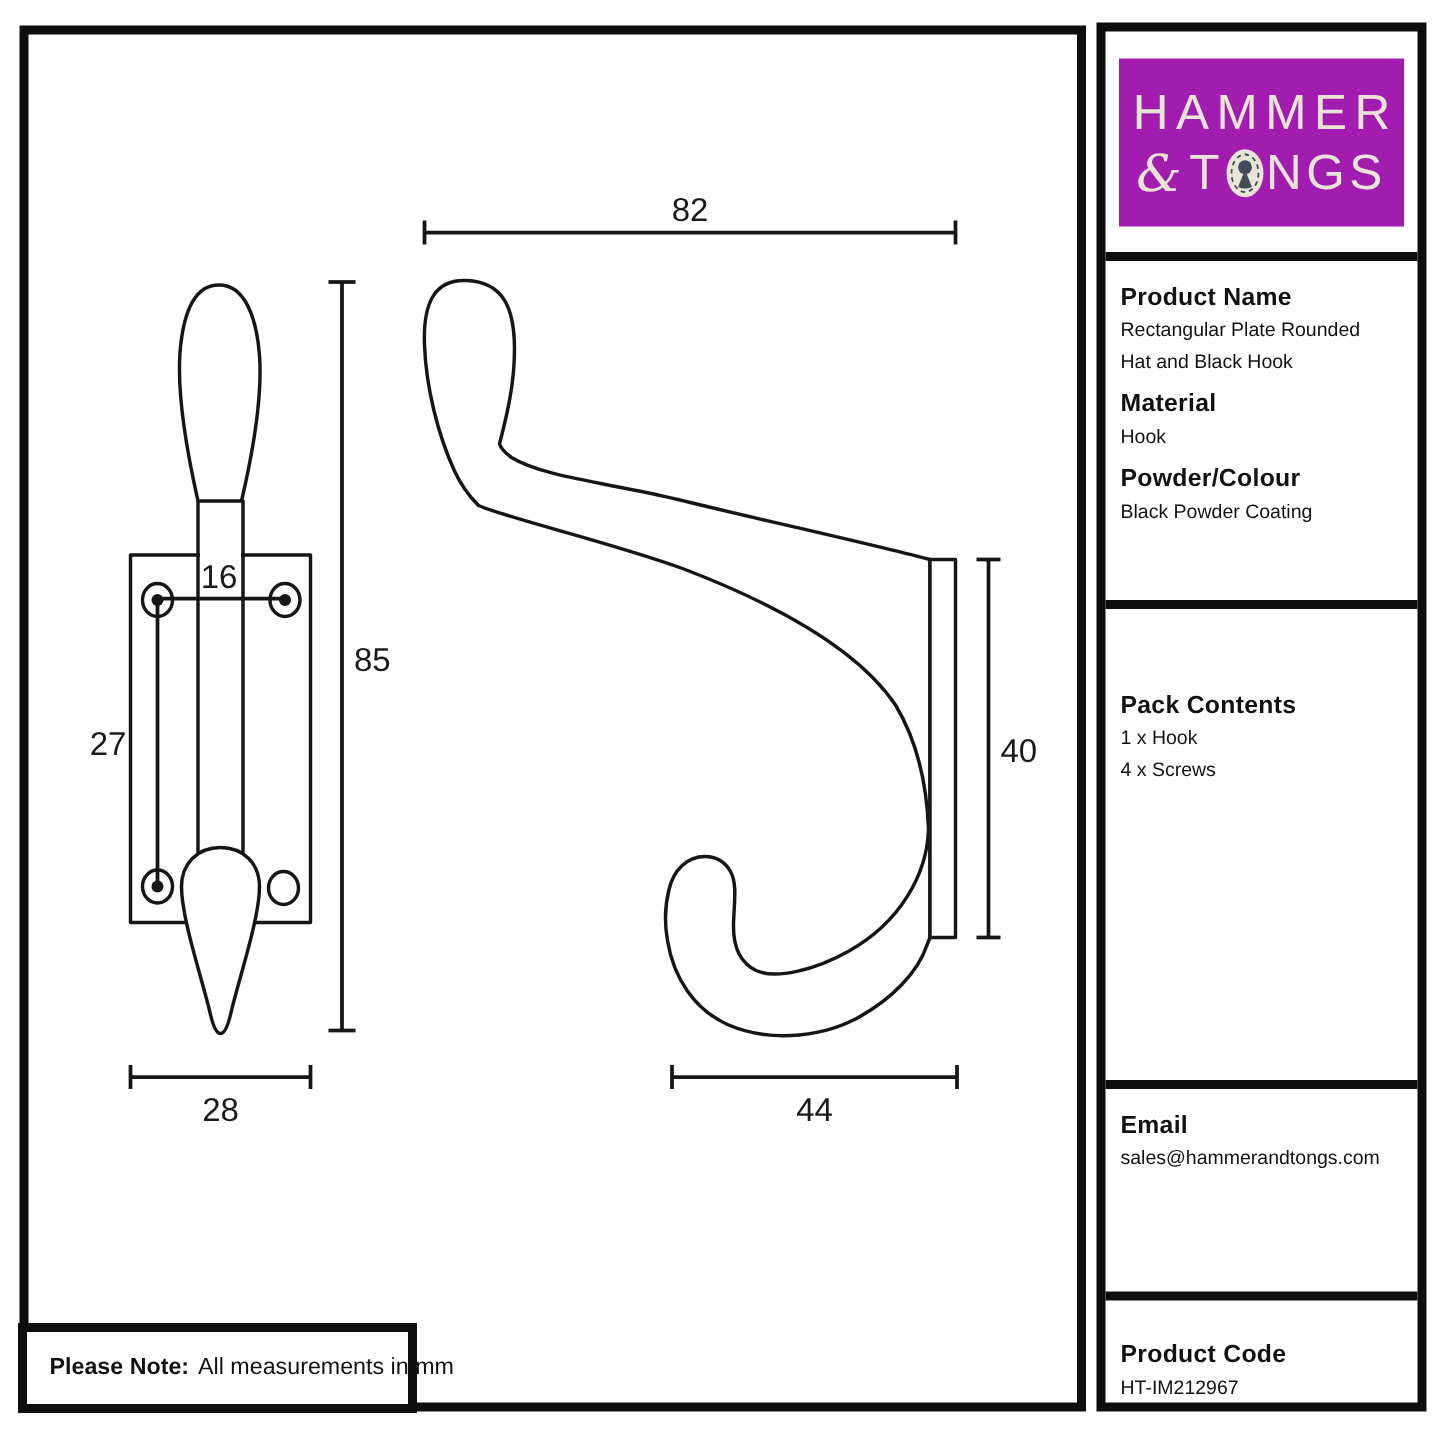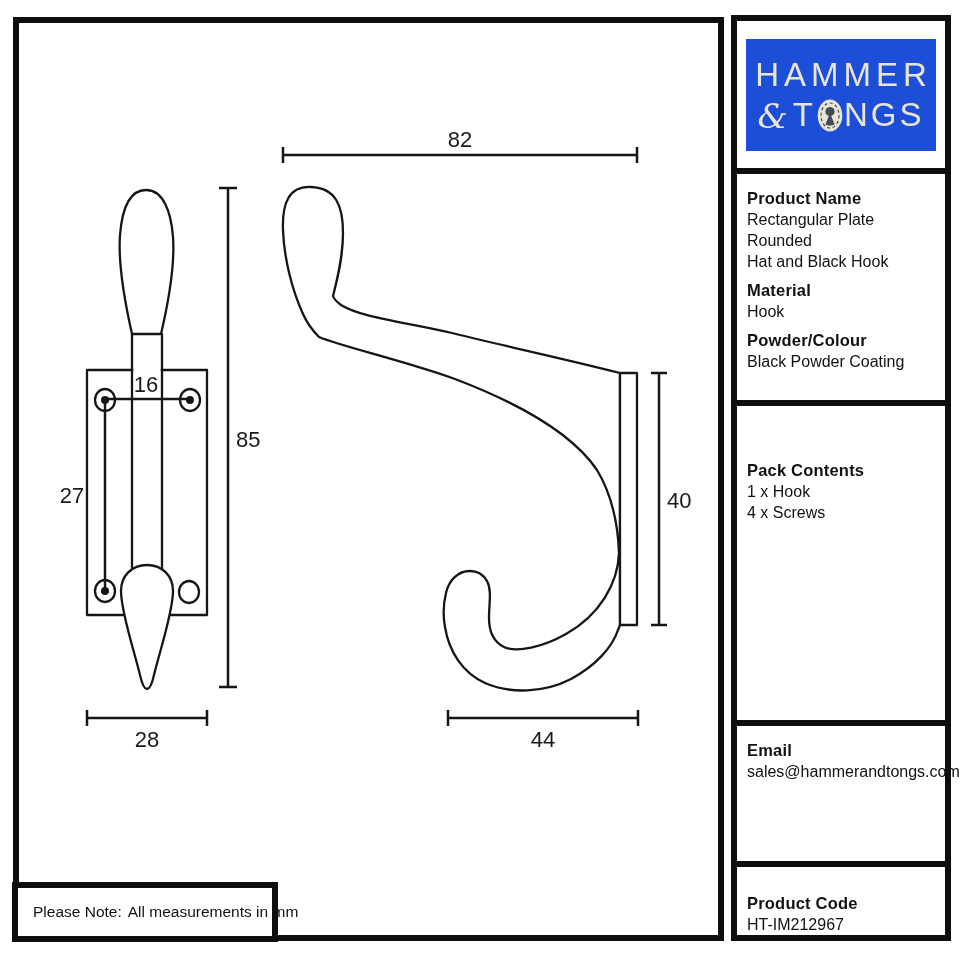--- a/index.html
+++ b/index.html
@@ -12,41 +12,41 @@
   }
   #drawing-panel { left:13px; top:17px; width:711px; height:924px; z-index:1; }
   #drawing-svg  { position:absolute; left:0; top:0; z-index:2; }
 
   
   #note-box {
     left:12px; top:882px; width:266px; height:60px; z-index:4;
     display:flex; align-items:center; padding-left:15px; gap:6px;
     font-size:15.5px; white-space:nowrap;
   }
-  #note-box .nb-bold { font-weight:normal; }
+  #note-box .nb-bold { font-weight:bold; }
 
   
   #sidebar {
     left:731px; top:15px; width:220px; height:926px; z-index:4;
     display:flex; flex-direction:column;
   }
   .sb-section { border-bottom:6px solid #0e0e0e; box-sizing:border-box; padding:14px 8px 0 10px; }
   .sb-section:last-child { border-bottom:none; flex:1;margin-top:12px; }
   #sec-logo { height:161px; padding:0; display:flex; align-items:center; justify-content:center; }
   #sec-info { height:242px; }
   #sec-pack { height:294px;margin-top:40px; }
   #sec-web  { height:147px; }
 
   .sb-h { font-weight:bold; font-size:16.5px; line-height:21px; letter-spacing:0.2px; }
-  .sb-t { font-size:16px; line-height:21px; }
+  .sb-t { font-size:13px; line-height:21px; }
   .sb-group + .sb-group { margin-top:8px; }
 
   
   .logo-box {
-    width:190px; height:112px; background:#1d4ed8; color:#e9e5d6;
+    width:190px; height:112px; background:#a21caf; color:#e9e5d6;
     display:flex; flex-direction:column; align-items:center; justify-content:center;
   }
   .logo-line1 { font-size:33px; letter-spacing:5px; line-height:1; margin-left:5px; }
   .logo-line2 { font-size:33px; letter-spacing:3px; line-height:1; display:flex; align-items:center; margin-top:7px; }
   .logo-amp { font-family:"DejaVu Serif",serif; font-style:italic; font-size:34px; line-height:0.8; margin-right:2px; position:relative; top:2px; }
   .keyhole { margin:0 1px; position:relative; top:1px; }
 
   
   .outline { fill:#ffffff; stroke:#161616; stroke-width:2.3; stroke-linejoin:round; stroke-linecap:round; }
   .thin    { fill:none; stroke:#161616; stroke-width:2.3; stroke-linecap:round; }

